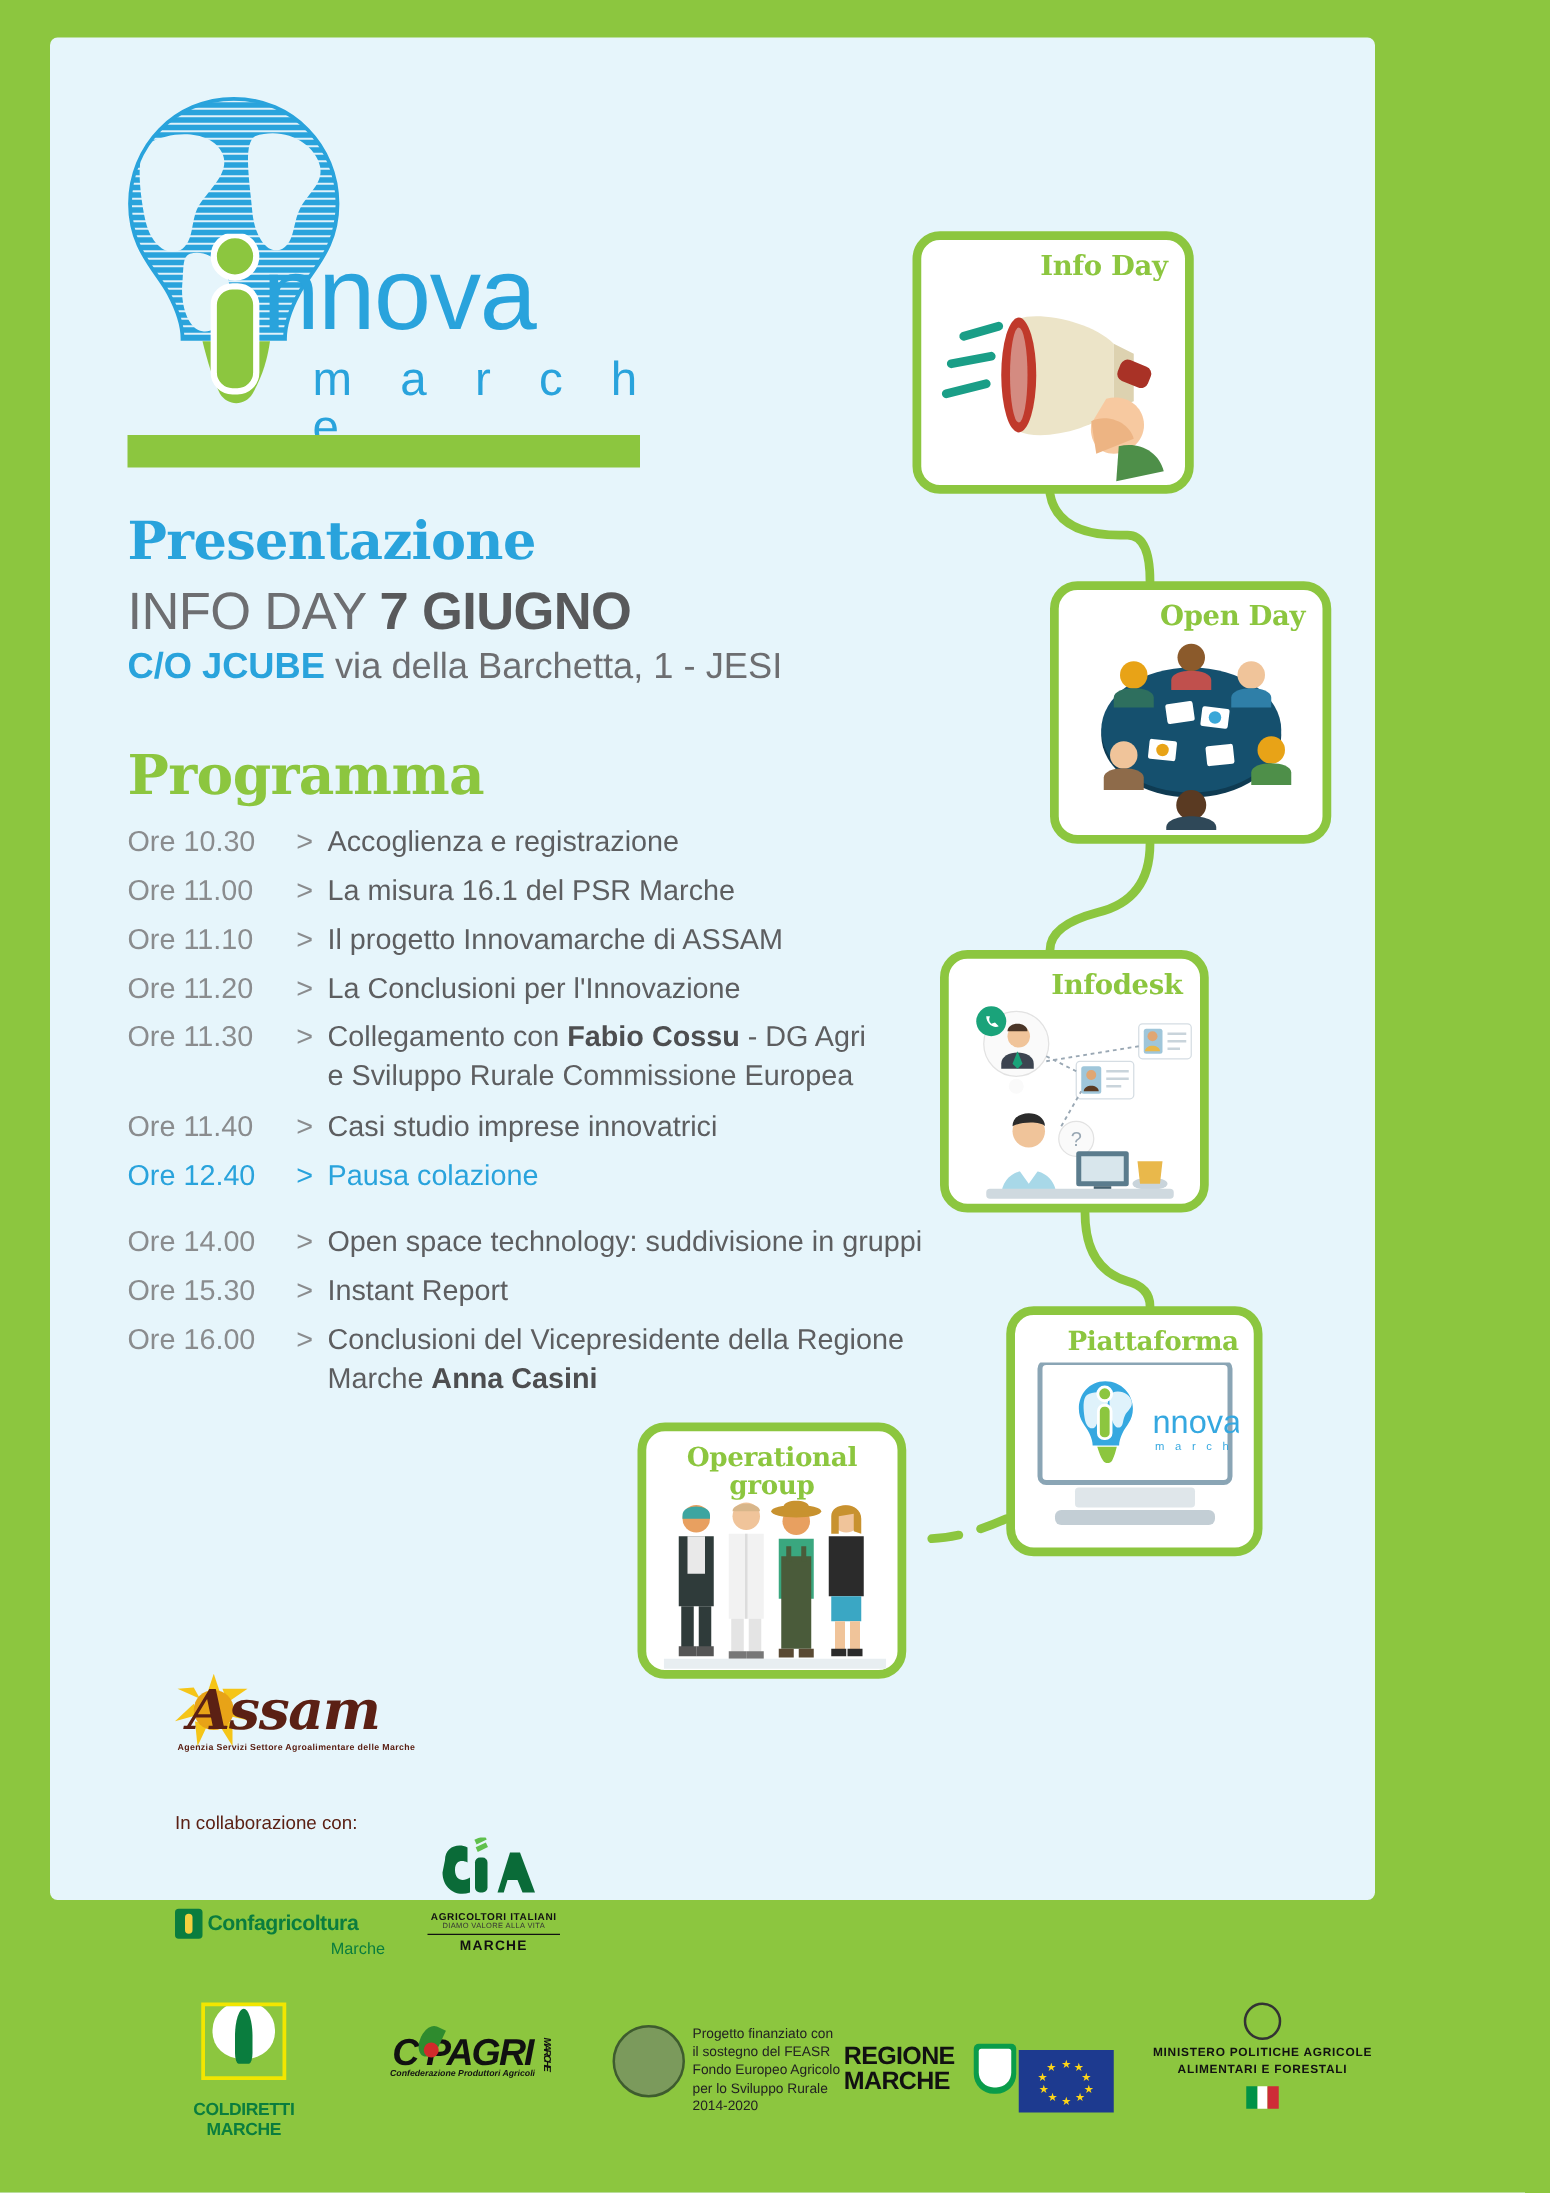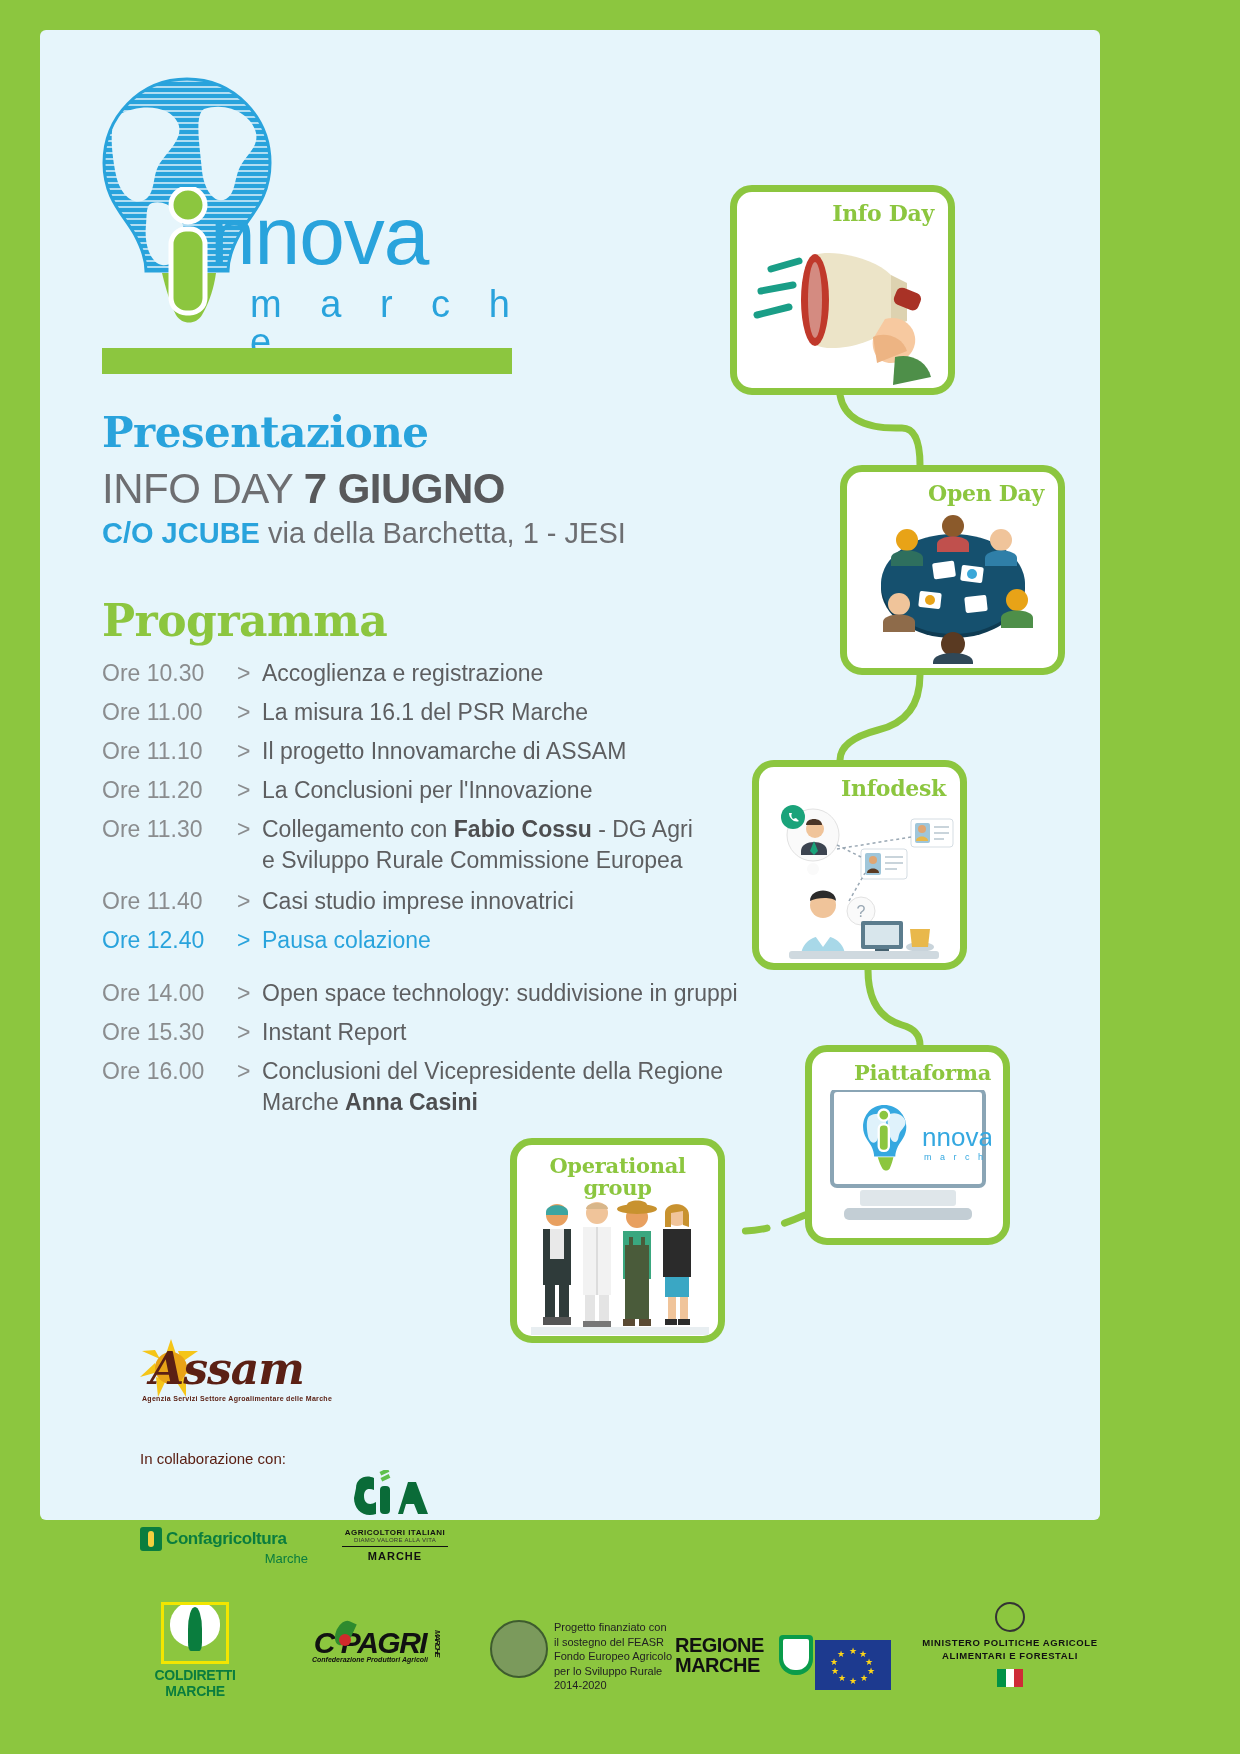--- a/index.html
+++ b/index.html
@@ -76,21 +76,21 @@
   .cia{left:290px;top:1440px;width:130px;}
   .cia-l1{font-size:8px;font-weight:bold;color:#111;letter-spacing:.5px;margin-top:2px;}
   .cia-l2{font-size:6px;color:#333;letter-spacing:.3px;}
   .cia-rule{height:1px;background:#111;margin:3px 12px;}
   .cia-l3{font-size:11px;font-weight:bold;color:#111;letter-spacing:1px;}
 
   .coldiretti{left:100px;top:1572px;width:110px;}
   .cd-shield{width:62px;height:56px;margin:0 auto;border:3px solid #f2e600;background:#8cc63f;position:relative;overflow:hidden;}
   .cd-shield:before{content:"";position:absolute;left:6px;top:-4px;width:50px;height:46px;background:#fff;border-radius:50% 50% 46% 46%;}
   .cd-tree{position:absolute;left:24px;top:2px;width:14px;height:44px;background:#0a7d3e;border-radius:50% 50% 20% 20%;}
-  .cd-t1{font-size:14px;font-weight:bold;color:#0a7d3e;margin-top:3px;letter-spacing:-.3px;}
+  .cd-t1{font-size:14px;font-weight:bold;color:#0a7d3e;margin-top:15px;letter-spacing:-.3px;}
   .cd-t2{font-size:14px;font-weight:bold;color:#0a7d3e;letter-spacing:-.3px;}
 
   .copagri{left:250px;top:1596px;width:160px;}
   .cp-word{font-size:30px;font-weight:bold;color:#111;letter-spacing:-1.5px;font-style:italic;position:relative;display:inline-block;}
   .cp-leaf{position:absolute;left:22px;top:-6px;width:16px;height:26px;background:#2e8b2e;border-radius:50% 0 50% 50%;transform:rotate(25deg);}
   .cp-dot{position:absolute;left:25px;top:8px;width:12px;height:12px;background:#d12b2b;border-radius:50%;}
   .cp-sub{font-size:7px;font-style:italic;font-weight:bold;color:#111;margin-top:-4px;}
   .cp-side{position:absolute;right:-16px;top:4px;font-size:8px;font-weight:bold;color:#111;writing-mode:vertical-rl;}
 
   .feasr{left:450px;top:1590px;width:200px;text-align:left;}

